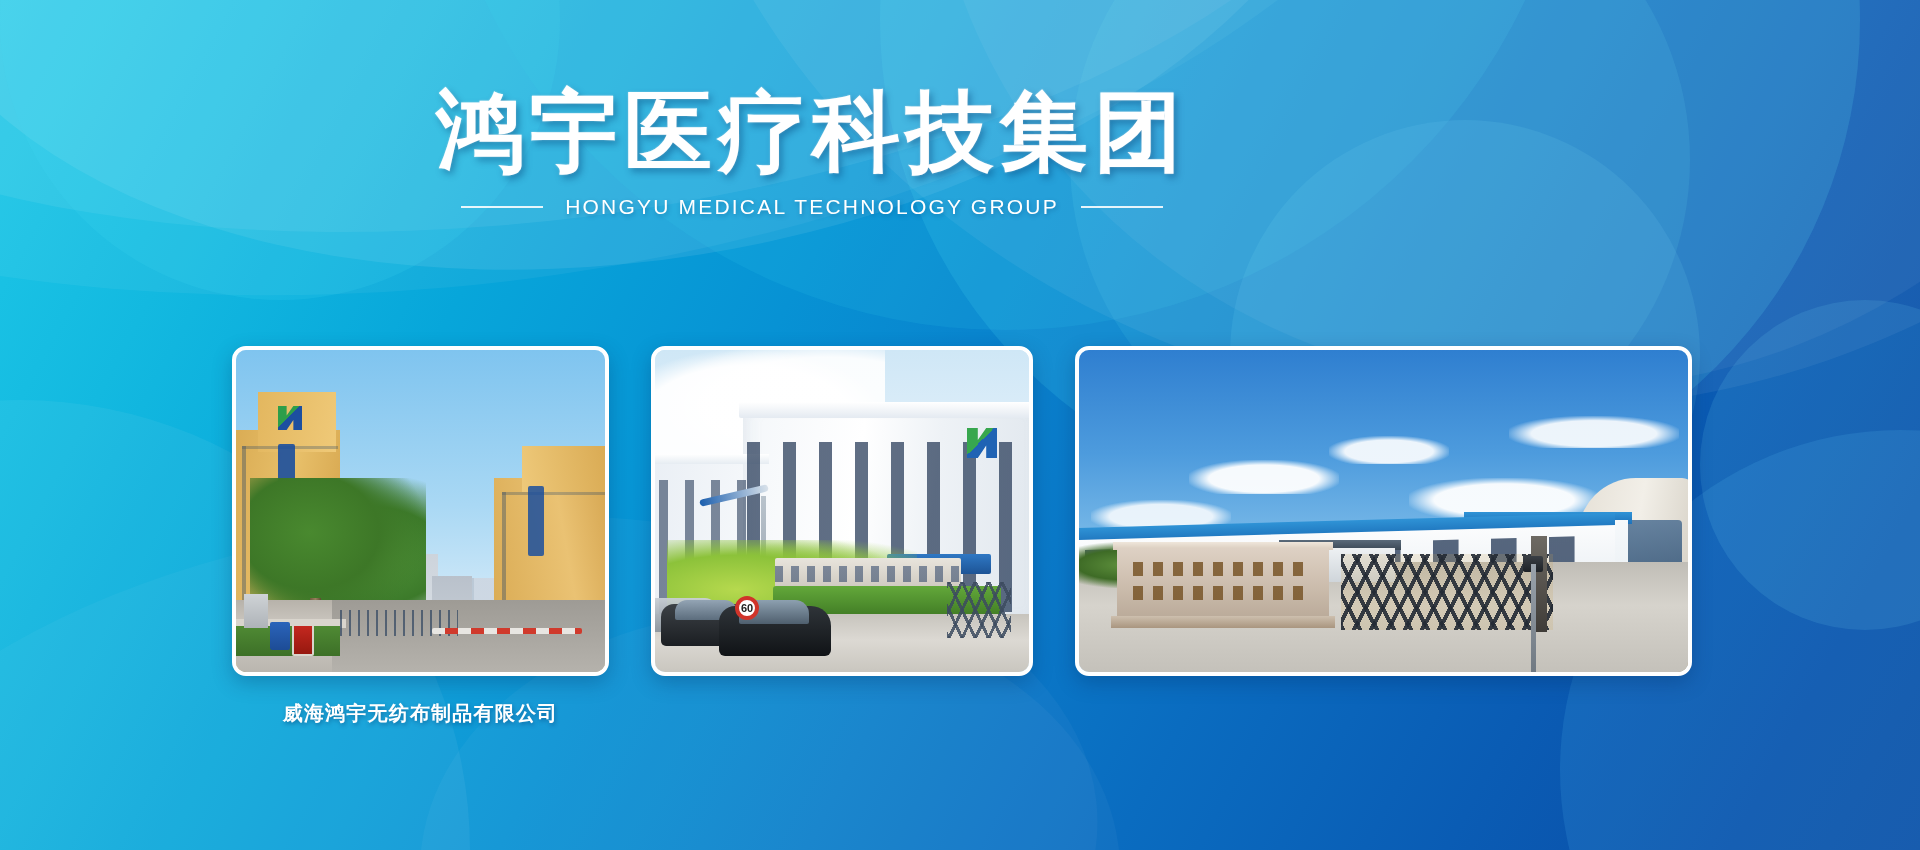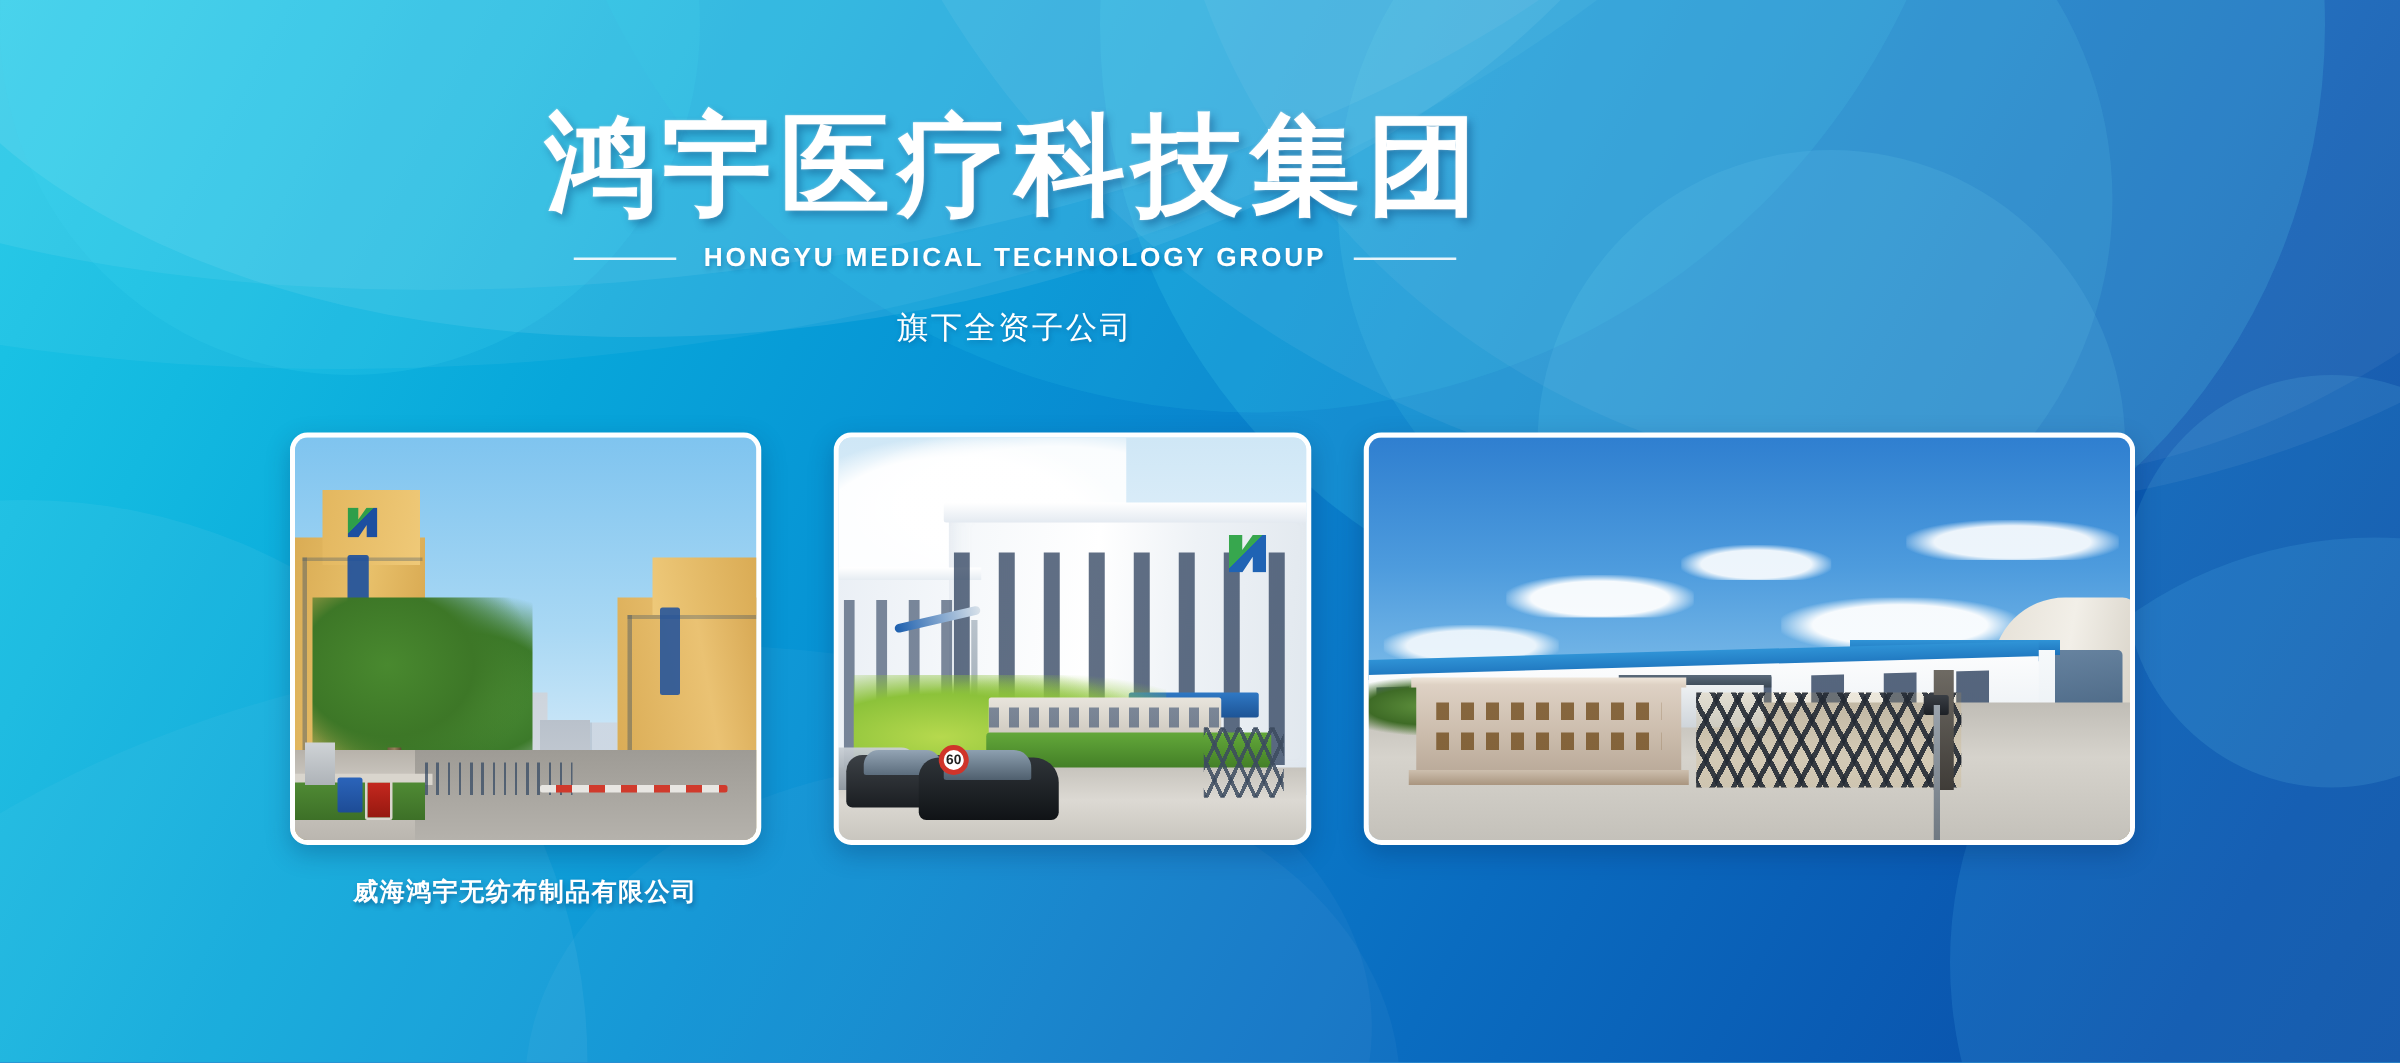--- a/index.html
+++ b/index.html
@@ -76,21 +76,21 @@
                 0 0 2px rgba(255,255,255,0.5);
   }
   #subtitle-en-row {
     margin-top:16px;
     display:flex; align-items:center; justify-content:center;
     gap:22px;
   }
   .rule { width:82px; height:2px; background:rgba(255,255,255,0.88); }
   #subtitle-en {
     font-size:21px; letter-spacing:2.2px; color:#ffffff;
-    font-weight:bold;
+    font-weight:normal;
     text-shadow:1px 2px 4px rgba(0,60,115,0.35);
     white-space:nowrap;
   }
   #subtitle-cn {
     margin-top:26px;
     font-size:25px; color:#ffffff; letter-spacing:2px;
     font-weight:normal;
     text-shadow:1px 2px 4px rgba(0,60,115,0.35);
   }
 
@@ -103,21 +103,21 @@
   .card { display:flex; flex-direction:column; align-items:center; }
   .photo {
     border:4px solid #ffffff;
     border-radius:14px;
     overflow:hidden;
     position:relative;
     box-shadow:0 7px 20px rgba(0,40,90,0.28);
     background:#bfe0f5;
   }
   .p1 { width:377px; height:330px; }
-  .p2 { width:382px; height:330px;margin-left:16px; }
+  .p2 { width:382px; height:330px; }
   .p3 { width:617px; height:330px; }
   .caption {
     margin-top:24px;
     font-size:20px; font-weight:bold; color:#ffffff;
     letter-spacing:1.2px; white-space:nowrap;
     text-shadow:1px 2px 4px rgba(0,50,105,0.45);
   }
 
   
   .scene { position:absolute; inset:0; overflow:hidden; }
@@ -355,21 +355,20 @@
 
   <div id="header">
     <div id="main-title">鸿宇医疗科技集团</div>
 
     <div id="subtitle-en-row">
       <span class="rule"></span>
       <span id="subtitle-en">HONGYU MEDICAL TECHNOLOGY GROUP</span>
       <span class="rule"></span>
     </div>
 
-    <div id="subtitle-cn">旗下全资子公司</div>
   </div>
 
   <div id="cards">
 
     <div class="card">
       <div class="photo p1">
         <div class="scene">
           <div class="sky1"></div>
           <div class="city1"></div>
           <div class="b1a"></div>

